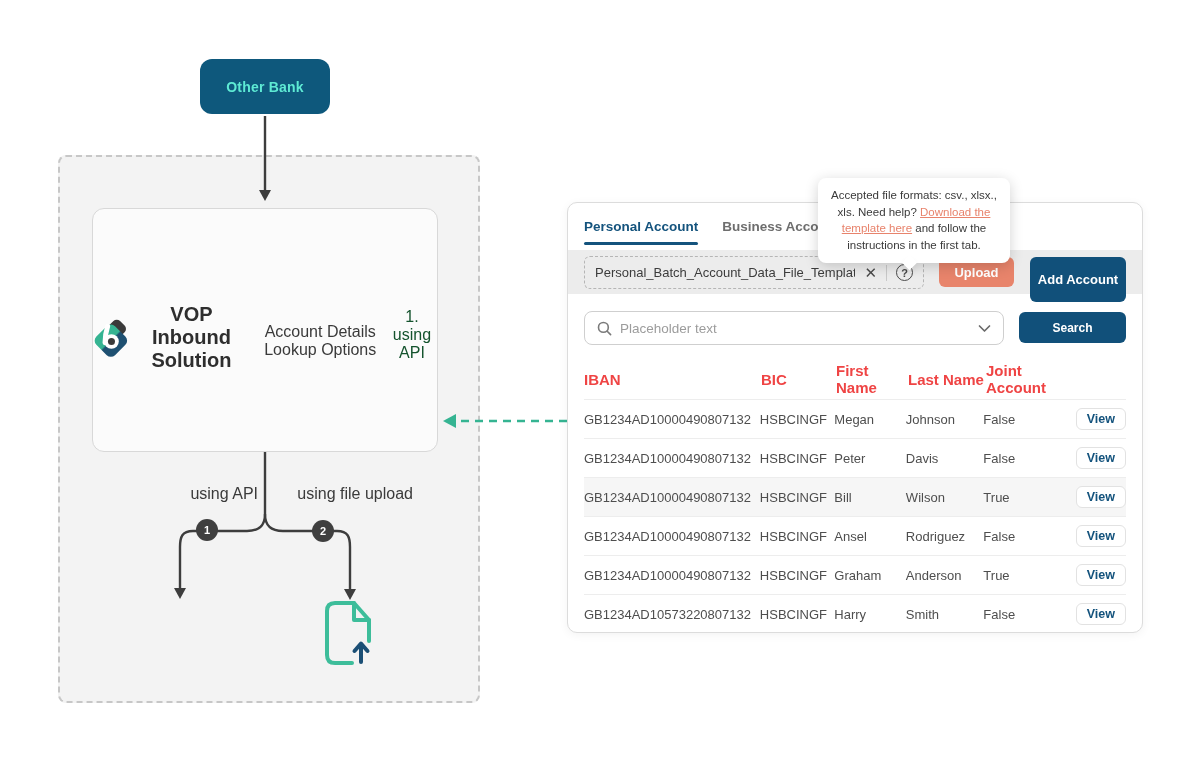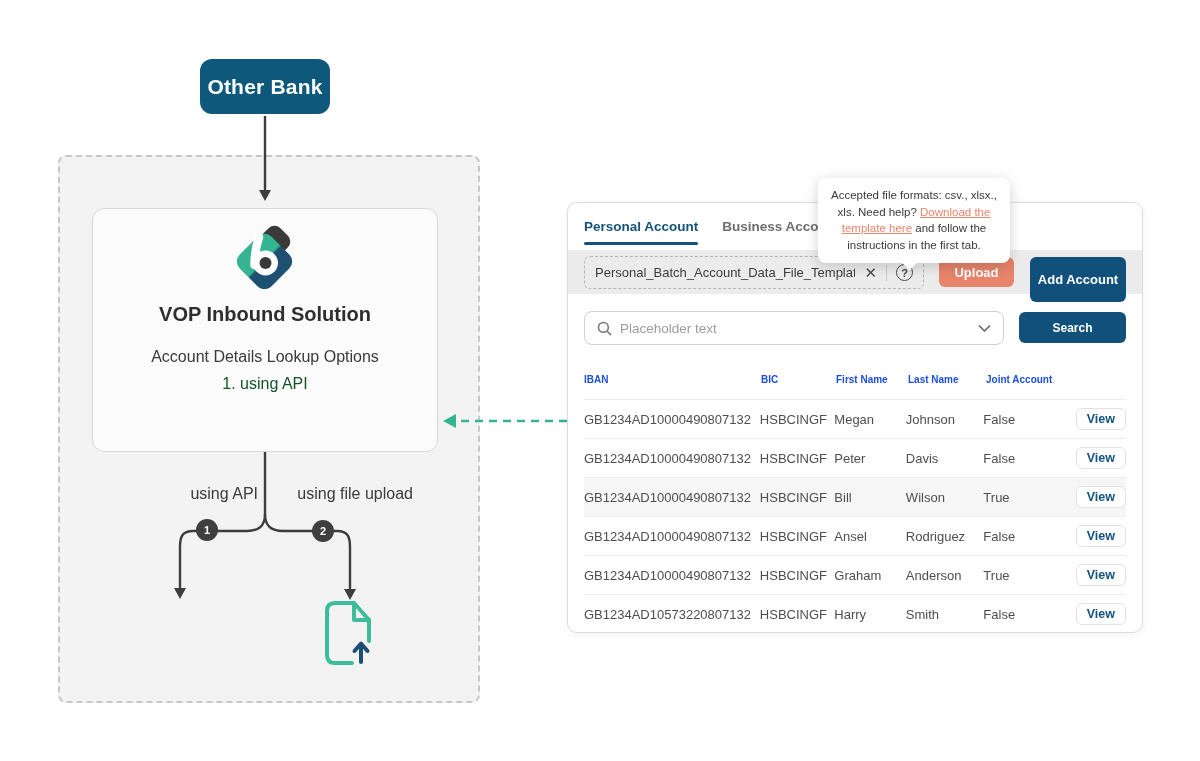--- a/index.html
+++ b/index.html
@@ -9,30 +9,30 @@
     font-family:"Liberation Sans", sans-serif; background:#fff;
   }
   svg.overlay { position:absolute; left:0; top:0; width:1200px; height:761px; pointer-events:none; }
 
   
   .dashed-container {
     position:absolute; left:58px; top:155px; width:422px; height:548px;
     background:#f3f3f3; border:2px dashed #c7c7c7; border-radius:8px;
   }
   .node-box {
-    position:absolute; background:#0e587c; color:#ffffff; border-radius:12px;
+    position:absolute; background:#0e587c; color:#5eead4; border-radius:12px;
     display:flex; align-items:center; justify-content:center;
-    font-size:21px; font-weight:700; letter-spacing:.2px;
+    font-size:14px; font-weight:700; letter-spacing:.2px;
   }
   .other-bank { left:200px; top:59px; width:130px; height:55px; }
   .core-banking { left:107px; top:606px; width:143px; height:57px; }
   .vop-card {
     position:absolute; left:92px; top:208px; width:346px; height:244px;
     background:#fbfbfb; border:1.5px solid #d8d8d8; border-radius:12px;
-    display:flex; flex-direction:column; align-items:center; text-align:center;
+    display:flex; flex-direction:row; align-items:center; text-align:center;
   }
   .vop-logo { margin-top:16px; }
   .vop-title { margin-top:14px; font-size:20px; font-weight:700; color:#2e2e2e; }
   .vop-subtitle { margin-top:22px; font-size:16px; color:#3a3a3a; }
   .vop-opt1 { margin-top:9px; font-size:16px; color:#14532d; }
   .vop-opt2 { margin-top:6px; font-size:16px; color:#3a3a3a; }
   .branch-label { position:absolute; font-size:16px; color:#3a3a3a; text-align:right; }
   .branch-label.api { left:158px; top:485px; width:100px; }
   .branch-label.file { left:288px; top:485px; width:125px; }
   .num-circle {
@@ -77,21 +77,21 @@
   .search-input {
     position:absolute; left:16px; top:0; width:420px; height:34px;
     border:1px solid #cfcfcf; border-radius:8px; background:#fff;
     display:flex; align-items:center; padding:0 12px; gap:8px;
   }
   .search-placeholder { flex:1; font-size:13.5px; color:#9c9c9c; }
   .search-btn { position:absolute; right:16px; top:1px; width:107px; height:31px; background:#11507a; font-size:12px; }
 
   .table { position:absolute; left:16px; right:16px; top:156px; }
   .thead, .trow { display:flex; align-items:center; }
-  .thead { height:40px; font-size:10px; font-weight:700; color:#1d4ed8;justify-content:flex-end; }
+  .thead { height:40px; font-size:15px; font-weight:700; color:#ef4444;justify-content:flex-end; }
   .trow { height:39px; border-top:1px solid #ededed; font-size:13px; color:#4e4e4e; }
   .trow.hl { background:#f6f6f6; }
   .c-iban { width:177px; }
   .c-bic { width:75px; }
   .c-first { width:72px; }
   .c-last { width:78px; }
   .c-joint { width:93px; }
   .c-action { flex:1; display:flex; justify-content:flex-end; }
   .view-btn {
     background:#fff; border:1px solid #e2e2e2; border-radius:6px;

